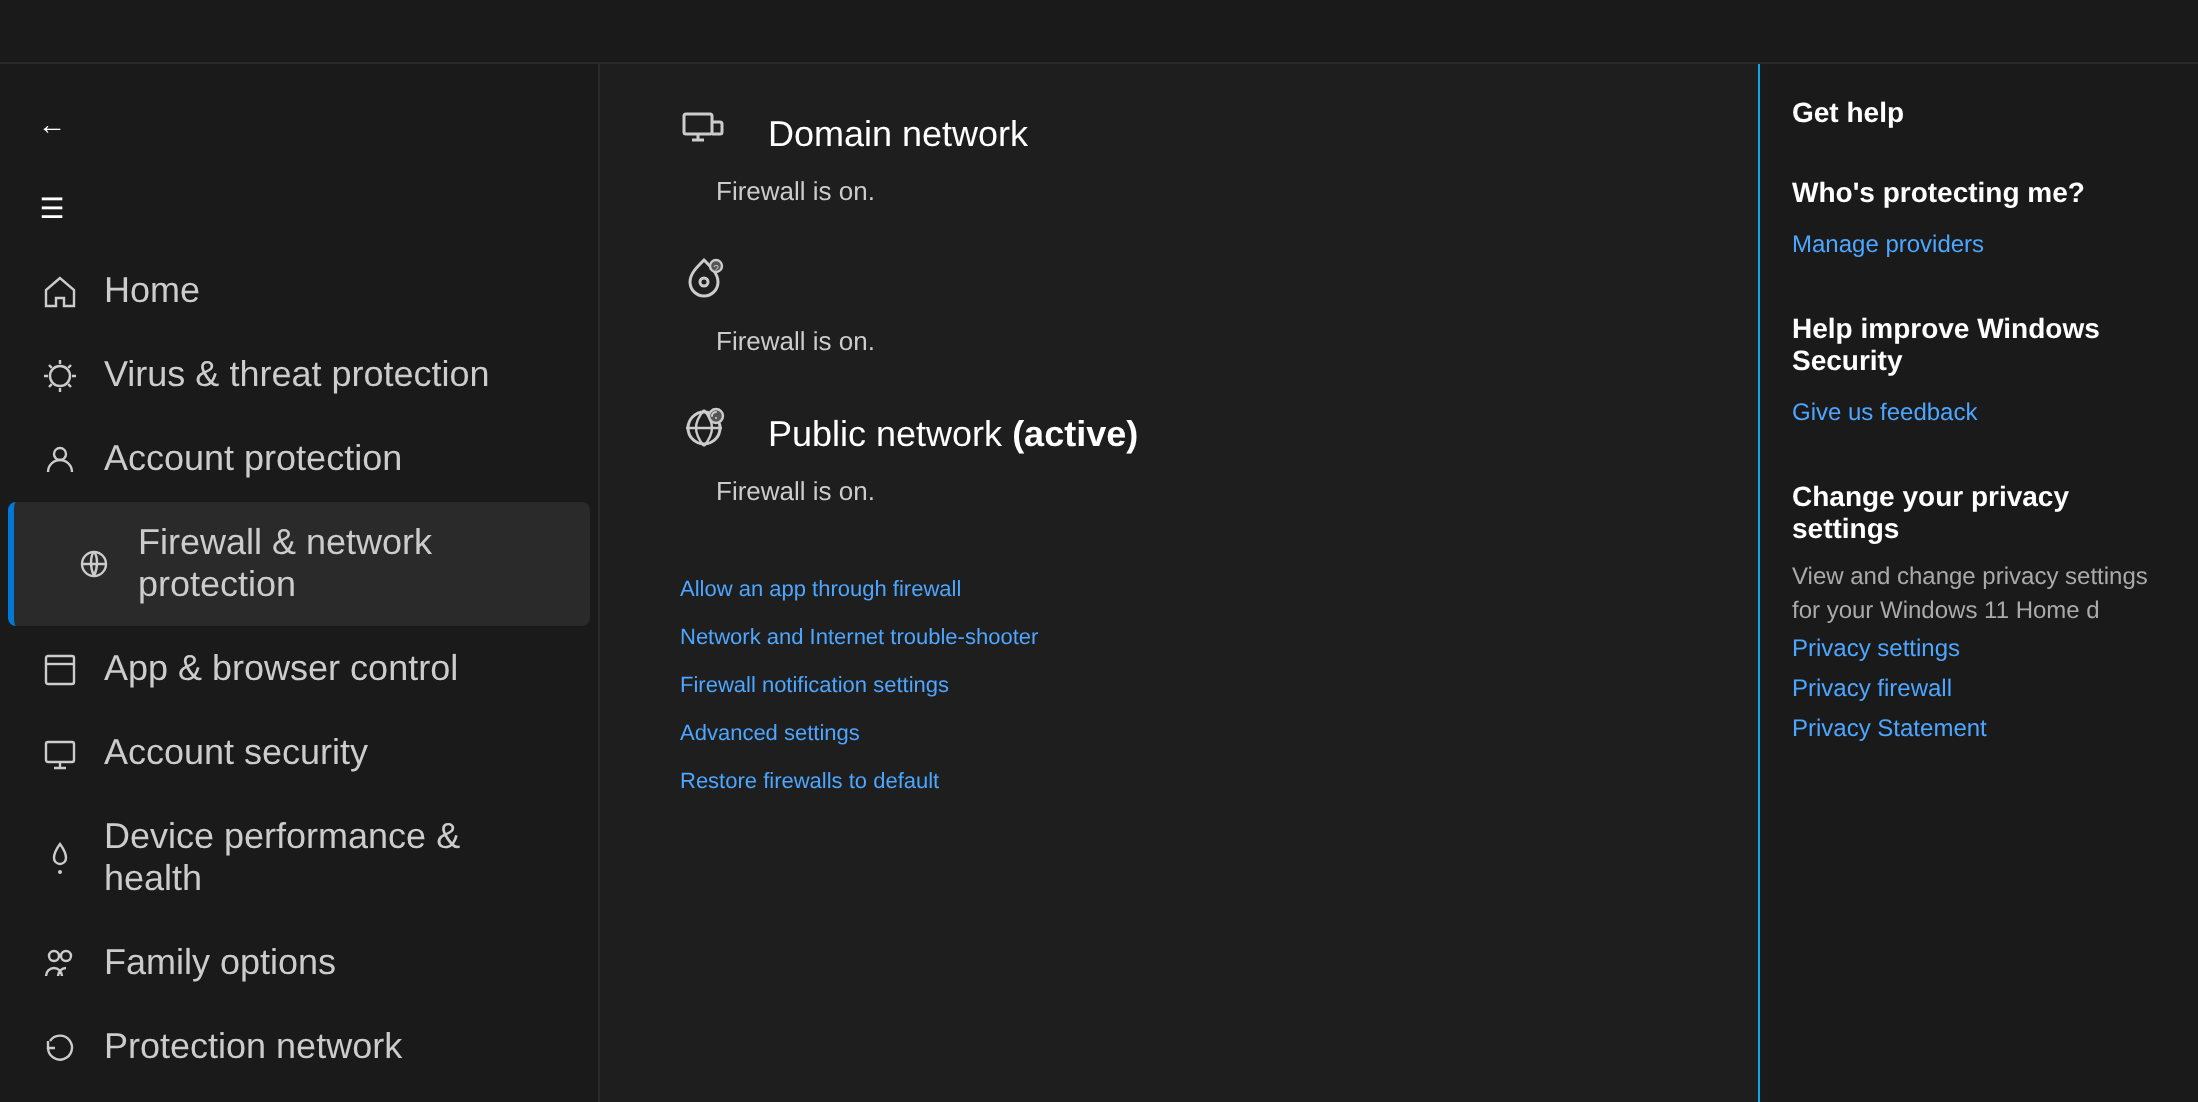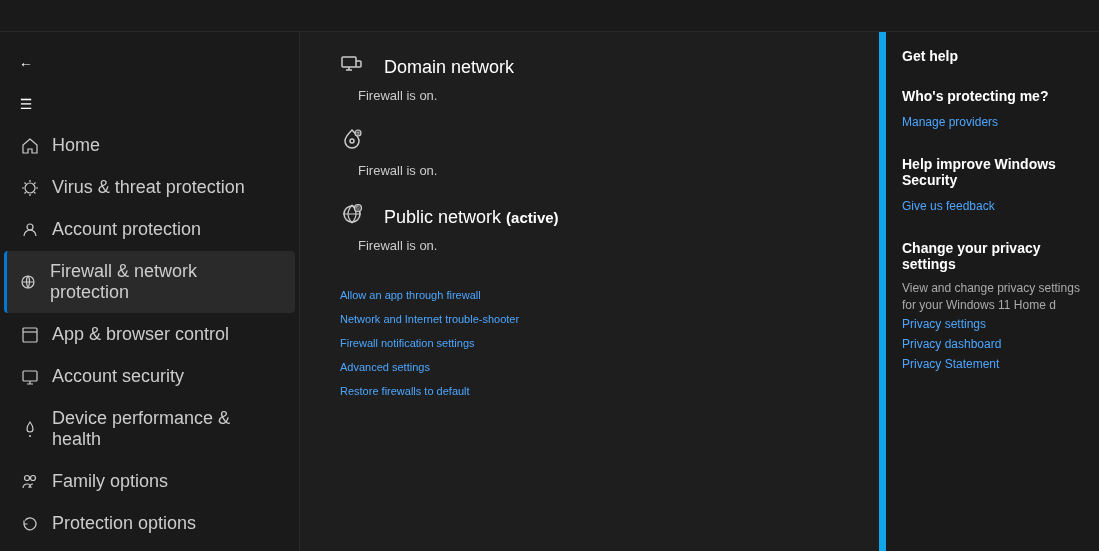--- a/index.html
+++ b/index.html
@@ -88,21 +88,21 @@
       cursor: pointer;
       border-radius: 4px;
       margin: 1px 4px;
       gap: 12px;
       color: #cccccc;
       position: relative;
     }
     .sidebar-item.active {
       background: #2a2a2a;
       border-left: 3px solid #0078d4;
-      padding-left: 11px;
+      padding-left: 30px;
     }
     .sidebar-item .icon {
       width: 20px;
       height: 20px;
       display: flex;
       align-items: center;
       justify-content: center;
       flex-shrink: 0;
       font-size: 16px;
     }
@@ -131,21 +131,21 @@
     .network-title .net-icon {
       font-size: 22px;
       color: #cccccc;
     }
     .network-title h2 {
       font-size: 18px;
       font-weight: 400;
       color: #ffffff;
     }
     .network-title h2 .active-badge {
-      font-size: 15px;
+      font-size: 18px;
       font-weight: 600;
       color: #ffffff;
     }
     .network-status {
       color: #cccccc;
       font-size: 13px;
       margin-left: 18px;
       margin-bottom: 8px;
     }
 
@@ -159,21 +159,21 @@
       padding: 6px 0;
       cursor: pointer;
       text-decoration: none;
     }
 
     
     .right-panel {
       width: 220px;
       background: #1a1a1a;
       padding: 16px;
-      border-left: 7px solid #0ea5e9;
+      border-left: 1px solid #0ea5e9;
       flex-shrink: 0;
       overflow-y: auto;
     }
 
     .rp-section {
       margin-bottom: 24px;
     }
     .rp-section h3 {
       font-size: 14px;
       font-weight: 600;
@@ -292,21 +292,21 @@
           </span>
     <span class="label">Family options</span>
   </div>
         <div class="sidebar-item">
     <span class="icon">
             <svg width="18" height="18" viewBox="0 0 18 18" fill="none">
               <path d="M3 9a6 6 0 1 0 1-3.5" stroke="#ccc" stroke-width="1.2"></path>
               <path d="M3 5.5V9h3.5" stroke="#ccc" stroke-width="1.2" fill="none"></path>
             </svg>
           </span>
-    <span class="label">Protection options</span>
+    <span class="label">Protection network</span>
   </div>
       </div>
   </div>
 
   <div class="content">
 
     <div id="network-sections">
         <div class="network-section">
     <div class="network-title">
       <span class="net-icon"><svg width="24" height="24" viewBox="0 0 24 24" fill="none">
@@ -366,19 +366,19 @@
           <a class="rp-link">Manage providers</a>
         </div>
         <div class="rp-section">
           <h3>Help improve Windows Security</h3>
           <a class="rp-link">Give us feedback</a>
         </div>
         <div class="rp-section">
           <h3>Change your privacy settings</h3>
           <p class="rp-text">View and change privacy settings for your Windows 11 Home d</p>
           <a class="rp-link">Privacy settings</a>
-          <a class="rp-link">Privacy dashboard</a>
+          <a class="rp-link">Privacy firewall</a>
           <a class="rp-link">Privacy Statement</a>
         </div>
       </div>
   </div>
 
 </div>
 
 </body></html>

